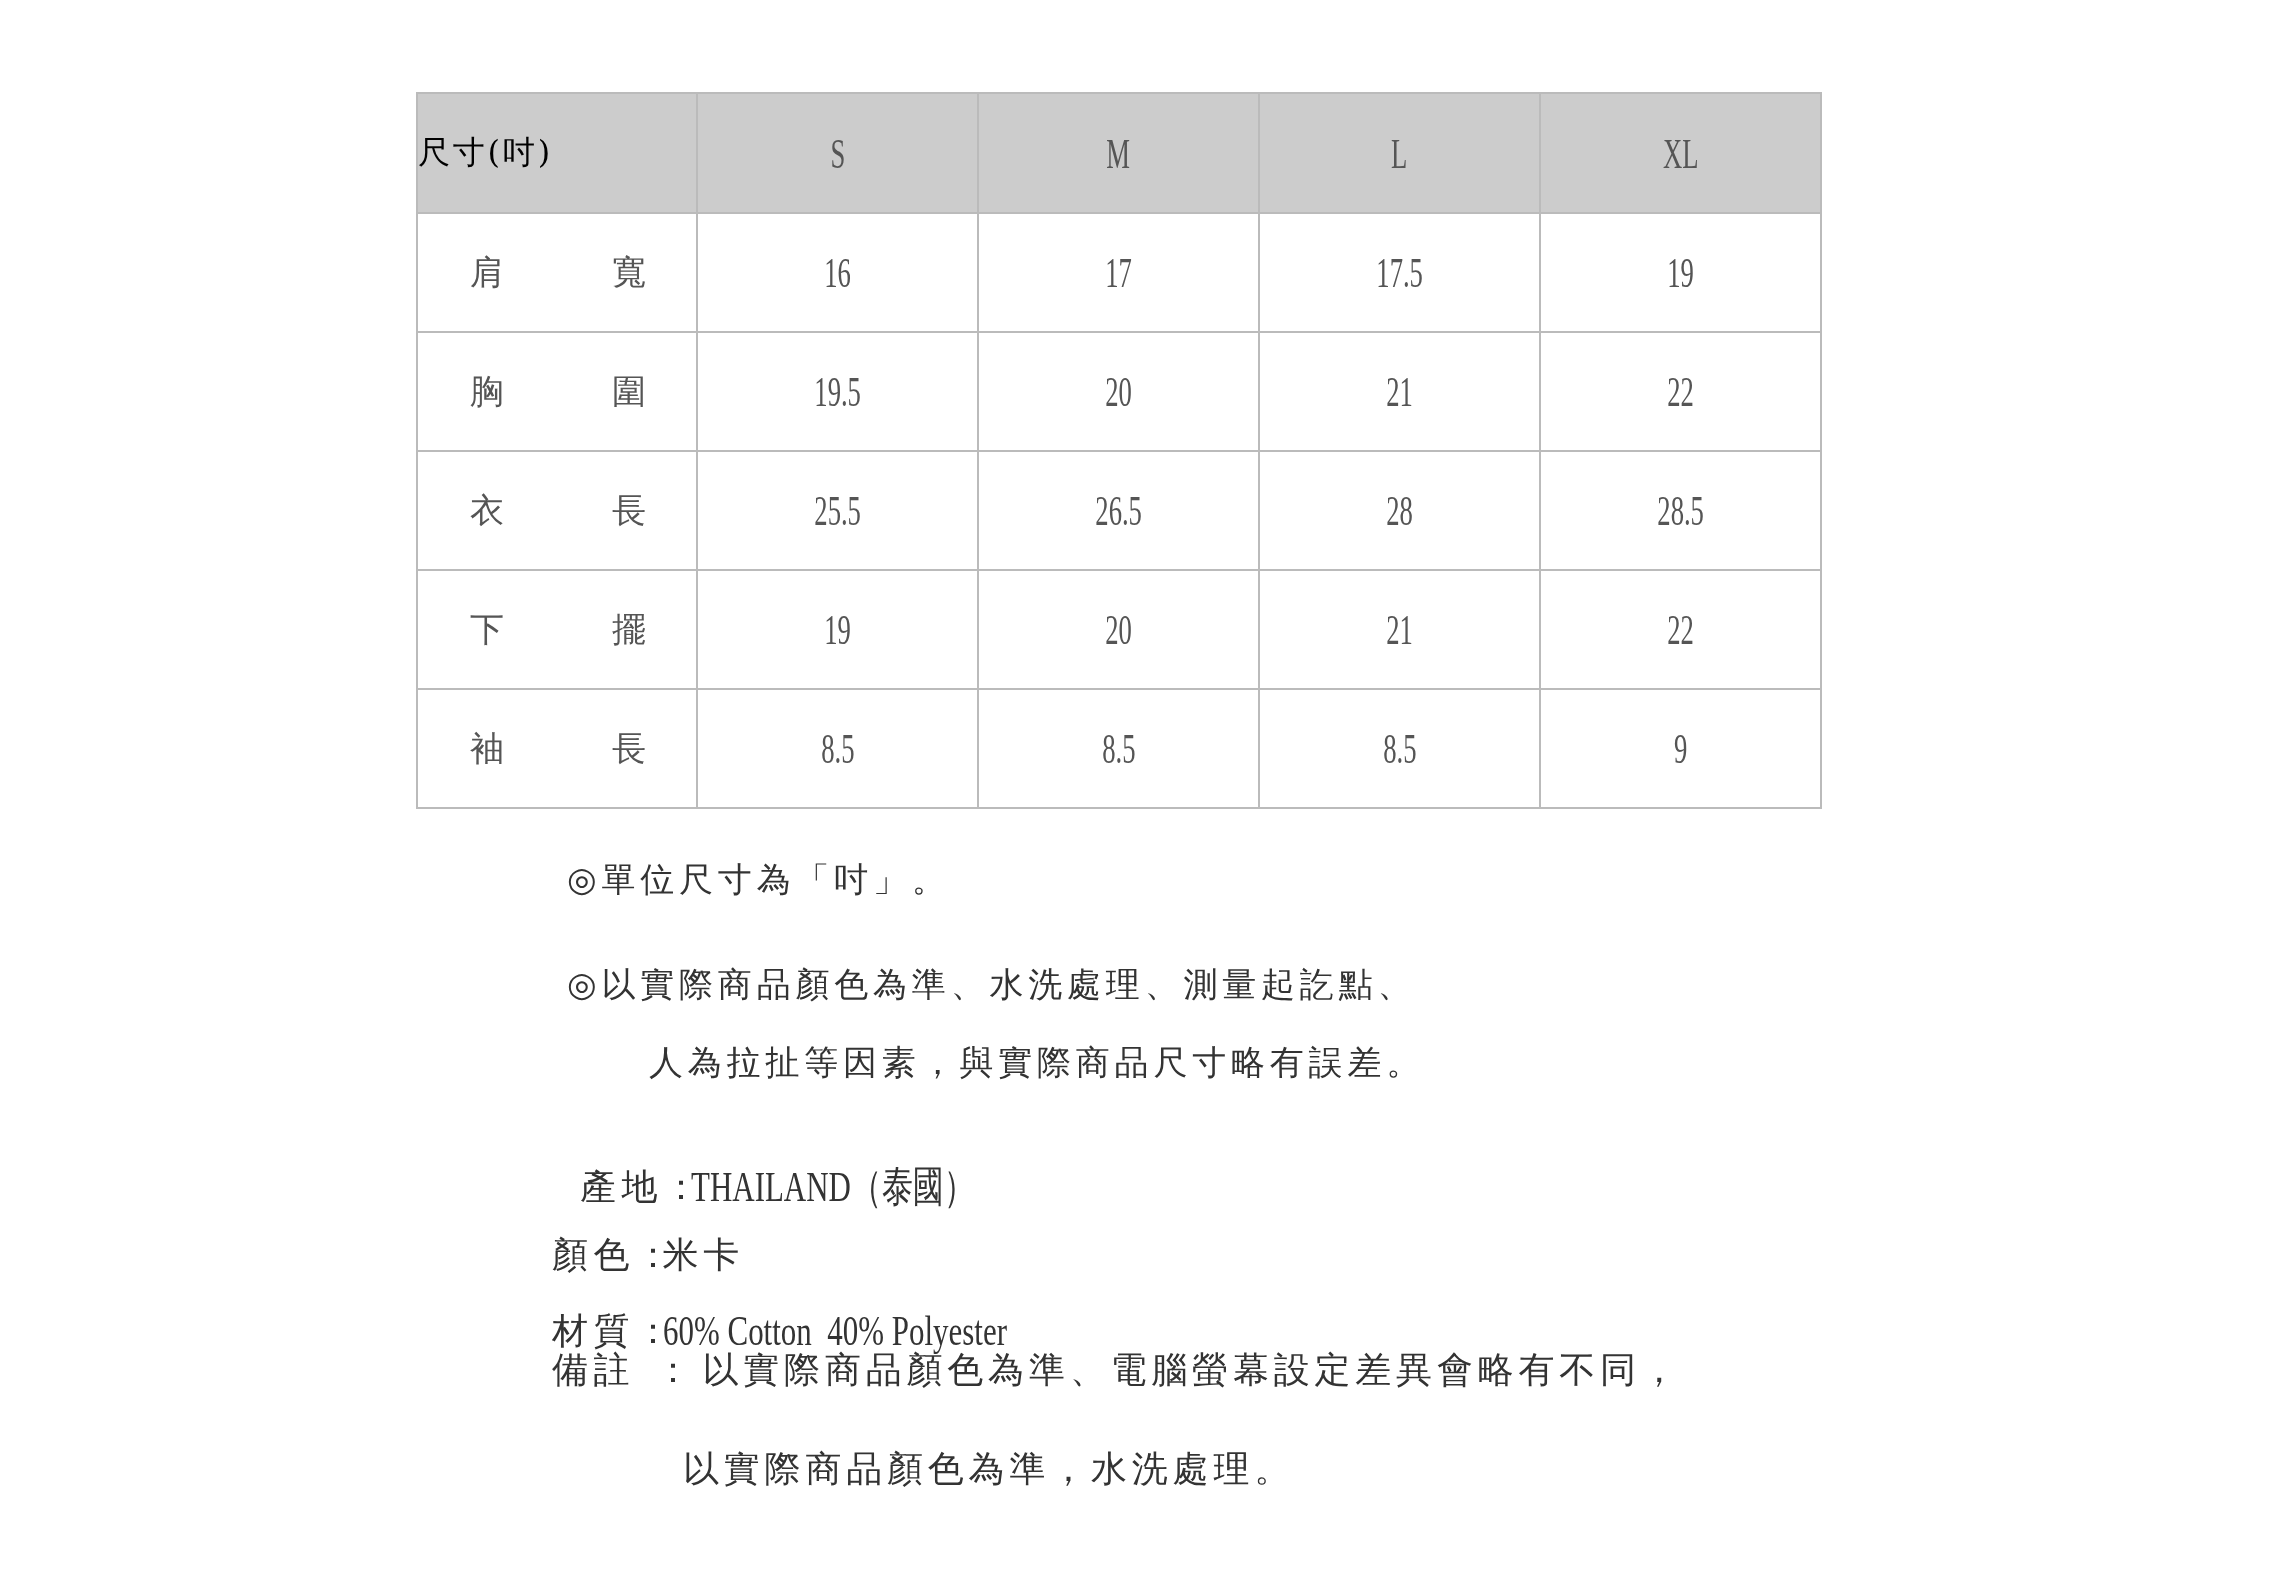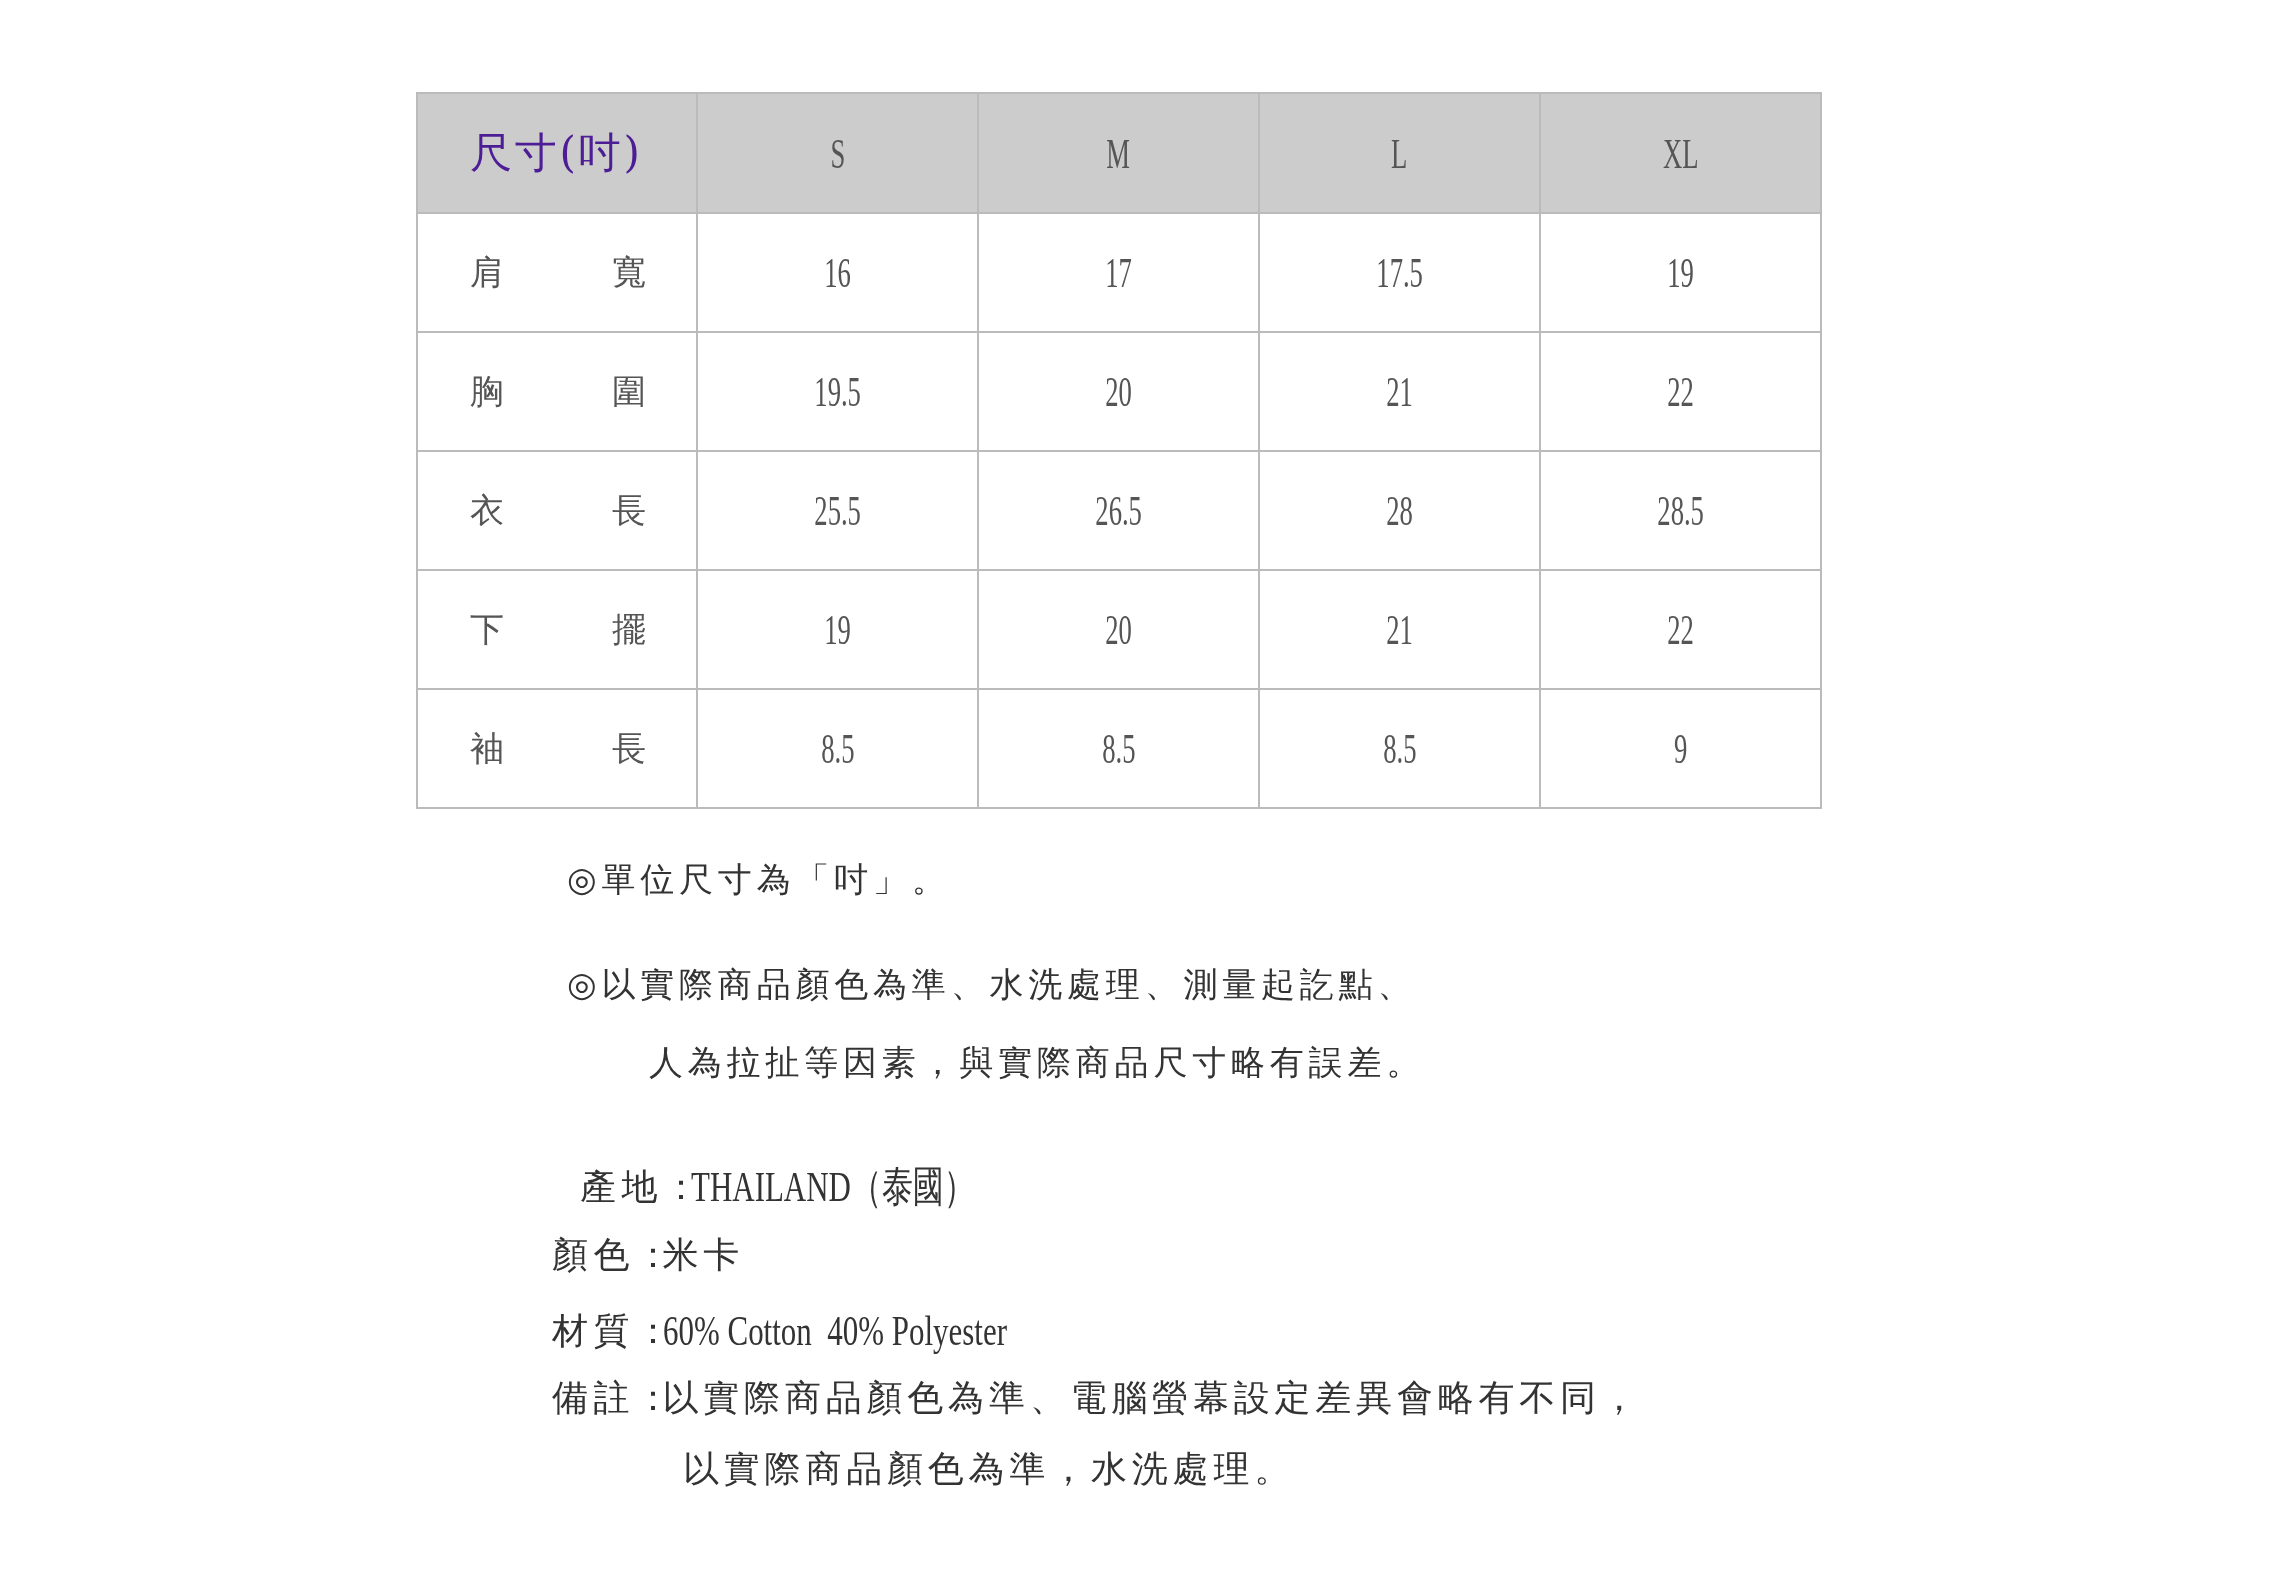--- a/index.html
+++ b/index.html
@@ -43,25 +43,24 @@
       font-family: "Liberation Serif", serif;
       font-size: 43px;
       transform: scaleX(0.62);
       transform-origin: center center;
       white-space: nowrap;
       line-height: 1;
     }
     .hdr-label {
       display: block;
       text-align: left;
-      padding-left: 52px;
-      font-family: "DejaVu Serif", serif;
-      font-size: 42px;
+      font-family: "DejaVu Serif", serif;
+      font-size: 32px;
       letter-spacing: 2.8px;
-      color: #4c1d95;
+      color: #000000;
       white-space: nowrap;
     }
     .row-label {
       display: flex;
       justify-content: space-between;
       padding: 0 50px 0 52px;
       font-family: "DejaVu Serif", serif;
       font-size: 34px;
       color: #555555;
     }
@@ -213,20 +212,20 @@
   <div class="spec-line" style="top:1237px;justify-content:flex-end;">
     <span class="spec-label">顏色</span>
     <span class="spec-colon">：</span>
     <span class="spec-value">米卡</span>
   </div>
   <div class="spec-line" style="top:1309px;">
     <span class="spec-label">材質</span>
     <span class="spec-colon">：</span>
     <span class="spec-value latin" style="white-space:pre;">60% Cotton  40% Polyester</span>
   </div>
-  <div class="spec-line" style="top:1380px;">
+  <div class="spec-line" style="top:1352px;gap:20px;">
     <span class="spec-label">備註</span>
     <span class="spec-colon">：</span>
     <span class="spec-value">以實際商品顏色為準、電腦螢幕設定差異會略有不同，</span>
   </div>
   <div class="spec-line cont" style="top:1451px;">以實際商品顏色為準，水洗處理。</div>
 </div>
 
 
 </body></html>

